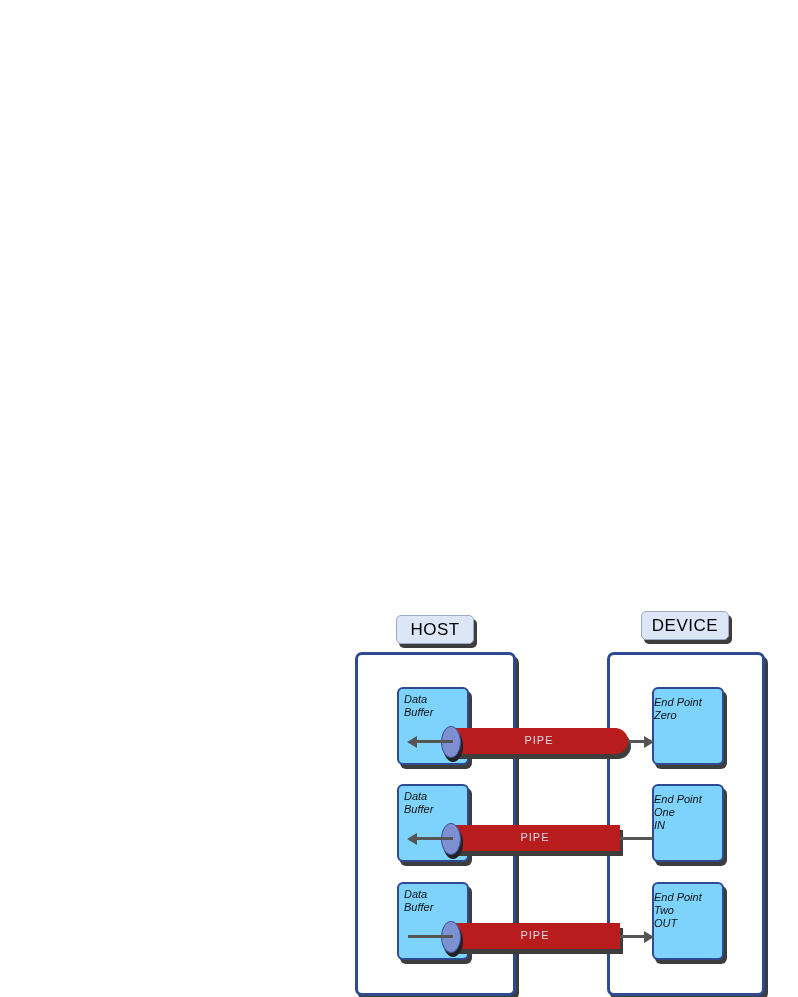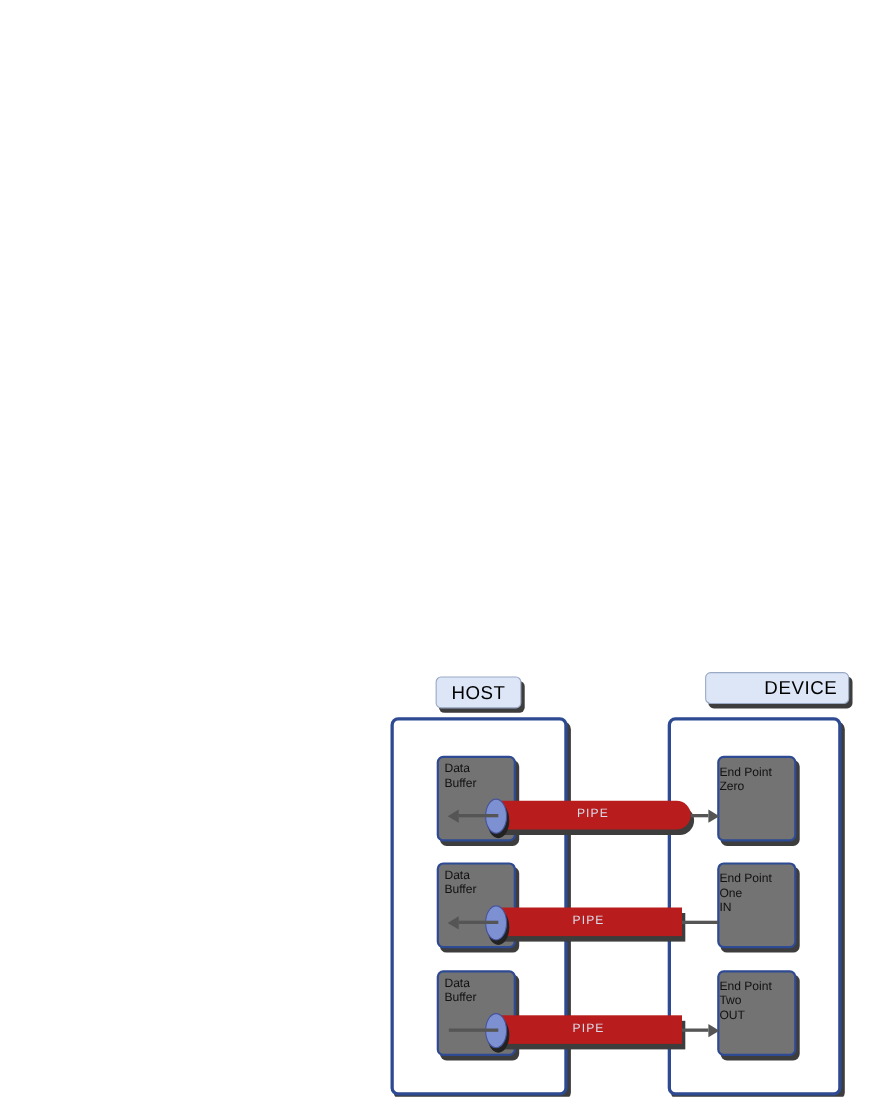--- a/index.html
+++ b/index.html
@@ -31,44 +31,45 @@
     border: 1px solid #9aa9c4;
     border-radius: 5px;
     box-shadow: 3px 4px 0 0 #3d3d3d;
     color: #000000;
     font-size: 17px;
     line-height: 27px;
     text-align: center;
     letter-spacing: 0.5px;
   }
   #tab-host  { left: 396px; top: 615px; width: 76px; }
-  #tab-device{ left: 641px; top: 611px; width: 86px; padding-left: 43px; }
+  #tab-device{ left: 641px; top: 611px; width: 86px; }
 
   
   .container-box {
     position: absolute;
     border: 3px solid #2d4a93;
     border-radius: 7px;
     background: #ffffff;
     box-shadow: 3px 4px 0 0 #3d3d3d;
   }
   #host-container   { left: 355px; top: 652px; width: 155px; height: 338px; }
   #device-container { left: 607px; top: 652px; width: 152px; height: 338px; }
 
   
   .node-box {
     position: absolute;
     border: 2px solid #2d4a93;
     border-radius: 6px;
-    background: #737373;
+    background: #7dd3fc;
     box-shadow: 3px 4px 0 0 #3d3d3d;
     font-size: 11px;
     color: #111111;
     line-height: 13px;
     z-index: 4;
+    font-style: italic;
   }
   .node-box .node-label {
     position: absolute;
     left: 5px;
     top: 4px;
     white-space: pre-line;
     text-align: left;
   }
   .node-box.endpoint .node-label {
     left: 0;

